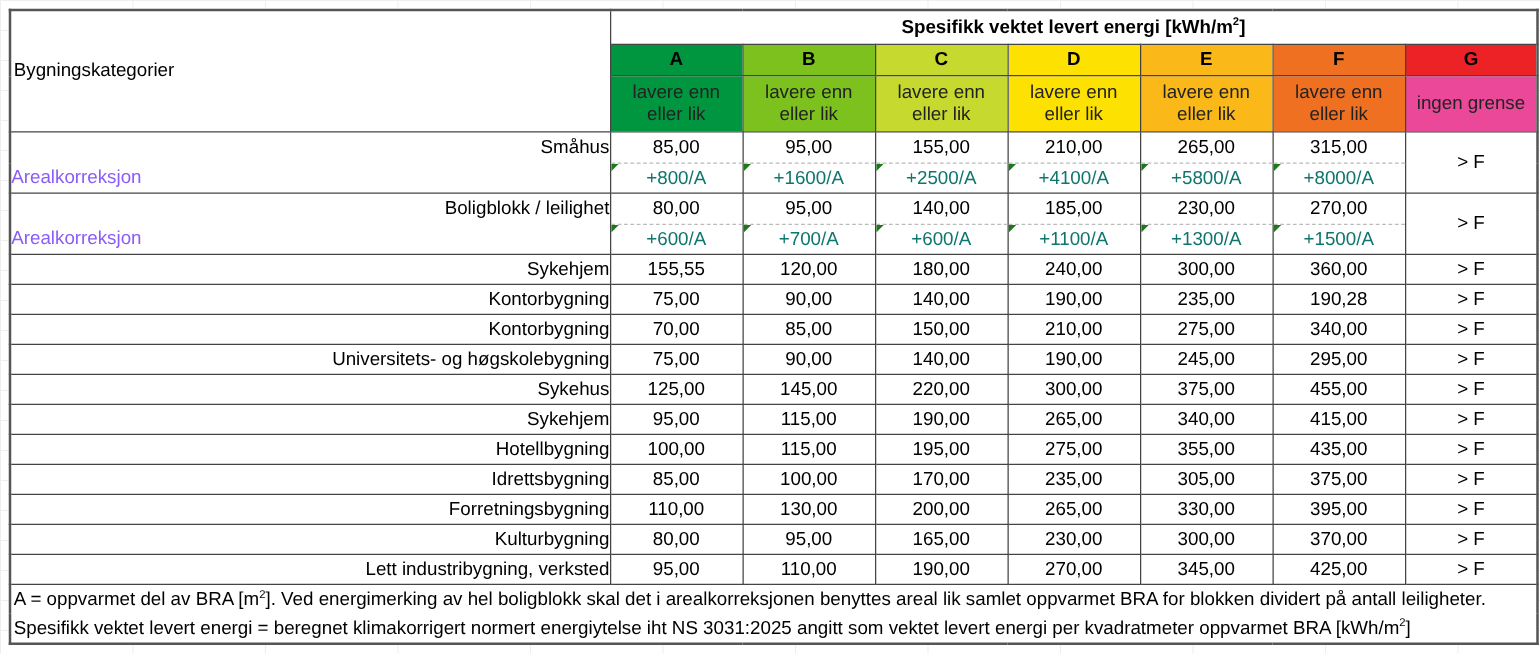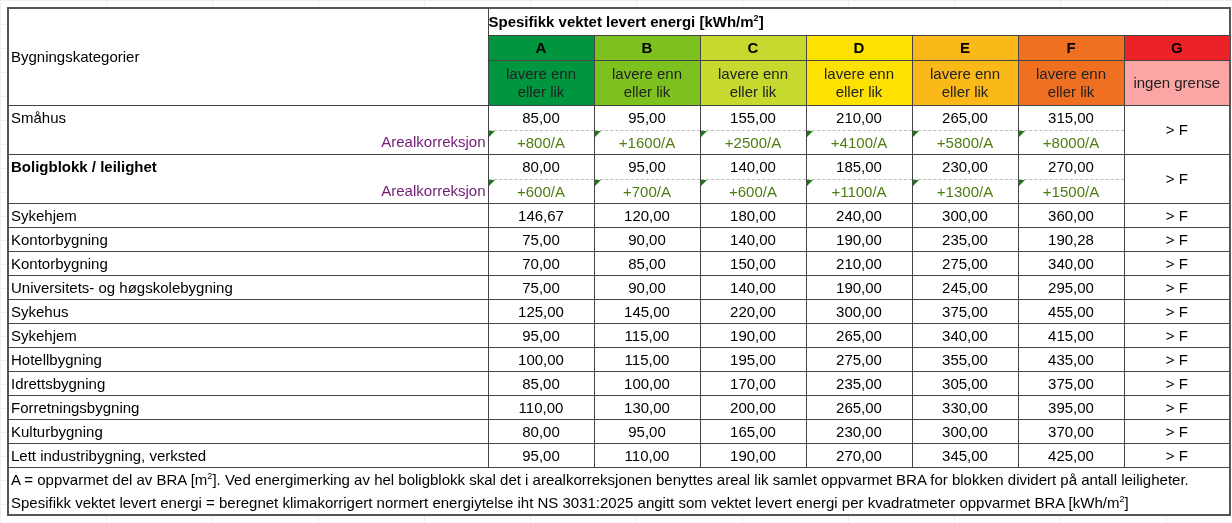--- a/index.html
+++ b/index.html
@@ -10,32 +10,32 @@
       linear-gradient(to right, #e3e3e3 1px, transparent 1px),
       linear-gradient(to bottom, #e3e3e3 1px, transparent 1px);
     background-size: 106px 100%, 100% 24px; opacity: 0.6; }
   table.sheet { position: absolute; left: 7px; top: 7px; border-collapse: collapse;
     table-layout: fixed; width: 1221px; background: #fff;
     border: 2px solid #555; }
   table.sheet td { border: 1px solid #444; padding: 0; font-size: 15px;
     line-height: 18px; overflow: hidden; white-space: nowrap; }
   .c-label { width: 480px; }
   .c-grade { width: 106px; }
-  .title-cell { font-weight: bold; font-size: 15px; height: 26px;
+  .title-cell { text-align: center; font-weight: bold; font-size: 15px; height: 26px;
     border-bottom: none !important; }
   .cat-head { font-weight: normal; font-size: 16px; padding-left: 2px !important; vertical-align: middle; }
   .grade-letter { text-align: center; font-weight: bold; font-size: 16px; height: 24px; }
   .grade-desc { text-align: center; font-size: 14px; line-height: 21px; height: 44px; color: #222; }
-  .row-name { padding-left: 2px !important; height: 23px; }
+  .row-name { padding-left: 2px !important; height: 23px; text-align: right; }
   .num { text-align: center; height: 23px; }
   .g-cell { text-align: center; font-size: 14px; }
   .dbl-top { height: 24px; border-bottom: 1px dashed #bbb !important; }
   .dbl-bot { height: 23px; border-top: 1px dashed #bbb !important; }
-  .blue { color: #4d7c0f; }
-  .corr-label { text-align: right; color: #701a75; padding-right: 2px !important; }
+  .blue { color: #0f766e; }
+  .corr-label { color: #8b5cf6; padding-right: 2px !important; }
   .tri { position: relative; }
   .tri::before { content: ""; position: absolute; left: 0; top: 0; width: 0; height: 0;
     border-top: 6px solid #1a7a1a; border-right: 6px solid transparent; }
   .note { font-size: 12px; padding-left: 2px !important; height: 23px; }
   sup { font-size: 9px; line-height: 0; }
 </style>
 </head>
 <body>
 
 <div class="gridbg"></div>
@@ -83,21 +83,21 @@
           <div>eller lik</div>
         </td>
         <td class="grade-desc" style="background: rgb(251, 184, 25);">
           <div>lavere enn</div>
           <div>eller lik</div>
         </td>
         <td class="grade-desc" style="background: rgb(240, 112, 34);">
           <div>lavere enn</div>
           <div>eller lik</div>
         </td>
-        <td class="grade-desc" style="background: #fca5a5;">
+        <td class="grade-desc" style="background: #ec4899;">
           <div>ingen grense</div>
         </td>
       </tr>
   <tr>
         <td class="row-name" rowspan="1" style="border-bottom: none; height: 24px;">Småhus</td>
         <td class="num dbl-top">85,00</td>
         <td class="num dbl-top">95,00</td>
         <td class="num dbl-top">155,00</td>
         <td class="num dbl-top">210,00</td>
         <td class="num dbl-top">265,00</td>
@@ -107,41 +107,41 @@
       <tr>
         <td class="corr-label" style="border-top: none;">Arealkorreksjon</td>
         <td class="num dbl-bot blue tri">+800/A</td>
         <td class="num dbl-bot blue tri">+1600/A</td>
         <td class="num dbl-bot blue tri">+2500/A</td>
         <td class="num dbl-bot blue tri">+4100/A</td>
         <td class="num dbl-bot blue tri">+5800/A</td>
         <td class="num dbl-bot blue tri">+8000/A</td>
       </tr>
       <tr>
-        <td class="row-name" rowspan="1" style="border-bottom: none; height: 24px; font-weight: bold;">Boligblokk / leilighet</td>
+        <td class="row-name" rowspan="1" style="border-bottom: none; height: 24px;">Boligblokk / leilighet</td>
         <td class="num dbl-top">80,00</td>
         <td class="num dbl-top">95,00</td>
         <td class="num dbl-top">140,00</td>
         <td class="num dbl-top">185,00</td>
         <td class="num dbl-top">230,00</td>
         <td class="num dbl-top">270,00</td>
         <td class="g-cell" rowspan="2">&gt; F</td>
       </tr>
       <tr>
         <td class="corr-label" style="border-top: none;">Arealkorreksjon</td>
         <td class="num dbl-bot blue tri">+600/A</td>
         <td class="num dbl-bot blue tri">+700/A</td>
         <td class="num dbl-bot blue tri">+600/A</td>
         <td class="num dbl-bot blue tri">+1100/A</td>
         <td class="num dbl-bot blue tri">+1300/A</td>
         <td class="num dbl-bot blue tri">+1500/A</td>
       </tr>
       <tr>
         <td class="row-name">Sykehjem</td>
-        <td class="num">146,67</td>
+        <td class="num">155,55</td>
         <td class="num">120,00</td>
         <td class="num">180,00</td>
         <td class="num">240,00</td>
         <td class="num">300,00</td>
         <td class="num">360,00</td>
         <td class="g-cell">&gt; F</td>
       </tr>
       <tr>
         <td class="row-name">Kontorbygning</td>
         <td class="num">75,00</td>

